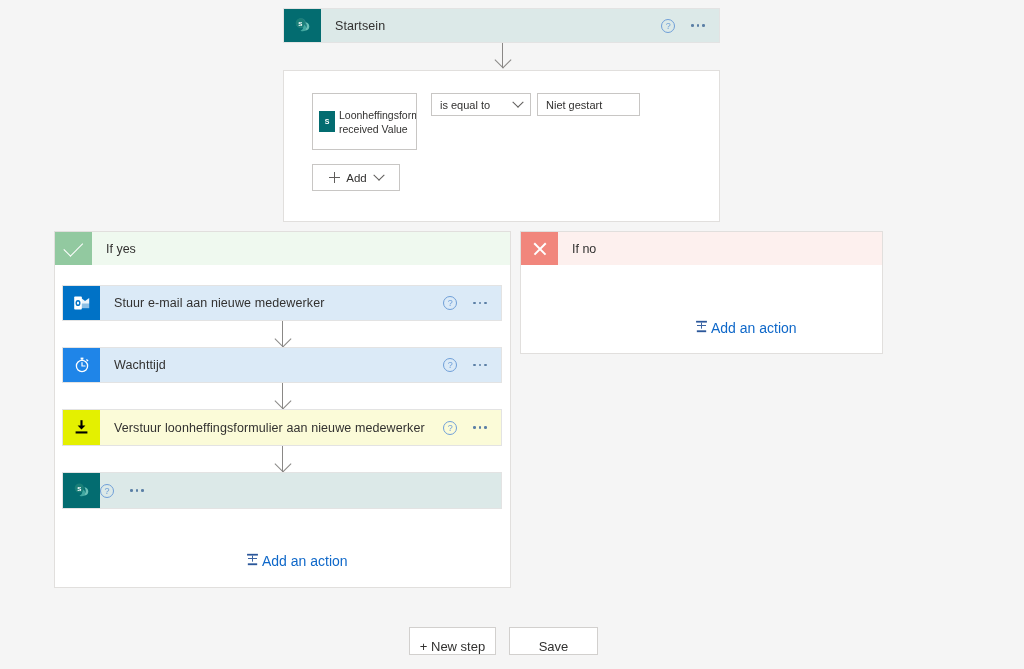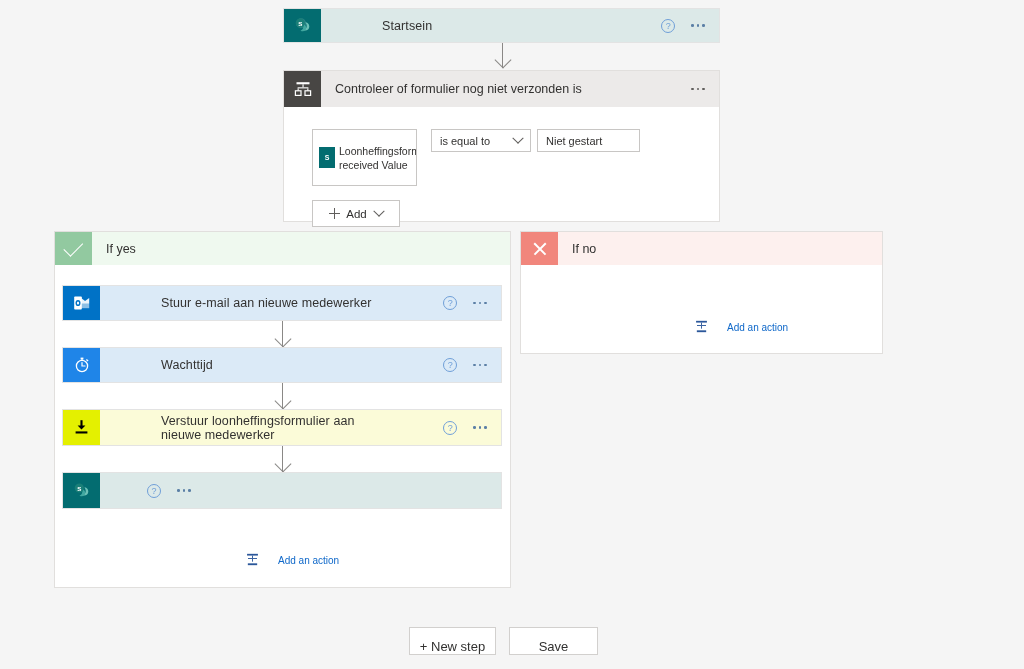--- a/index.html
+++ b/index.html
@@ -15,21 +15,20 @@
   }
   .canvas{position:absolute;inset:0;}
 
   
   .card{
     position:absolute;
     display:flex;
     align-items:stretch;
     box-sizing:border-box;
     border:1px solid #e3e3e3;
-    gap:47px;
   }
   .card .icon{
     width:37px;min-width:37px;
     display:flex;align-items:center;justify-content:center;
   }
   .card .title{
     flex:1;
     display:flex;align-items:center;
     padding-left:14px;
     font-size:12.5px;
@@ -149,22 +148,22 @@
   .no  .bicon{background:#f1867c;}
 
   .check{width:17px;height:9px;border-left:1.7px solid #fff;border-bottom:1.7px solid #fff;transform:rotate(-45deg) translate(1px,-2px);}
   .xmark{position:relative;width:16px;height:16px;}
   .xmark:before,.xmark:after{content:"";position:absolute;left:0;top:7px;width:16px;height:1.7px;background:#fff;}
   .xmark:before{transform:rotate(45deg);}
   .xmark:after{transform:rotate(-45deg);}
 
   
   .add-action{
-    position:absolute;display:flex;align-items:center;gap:18px;
-    color:#0f68c9;font-size:10px;cursor:pointer;
+    position:absolute;display:flex;align-items:center;gap:2px;
+    color:#0f68c9;font-size:14px;cursor:pointer;
   }
 
   
   .fbtn{
     position:absolute;height:28px;
     border:1px solid #d2d0ce;background:#fff;
     display:flex;align-items:flex-end;justify-content:center;
     font-size:13px;color:#323130;cursor:pointer;box-sizing:border-box;
   }
 </style>
@@ -191,41 +190,20 @@
           <i></i>
           <i></i>
         </div>
     </div>
   </div>
 
   <div class="conn" style="left:502px;top:43px;height:25px;"></div>
   <div class="arrowhead" style="left:497px;top:54px;"></div>
 
   <div class="scope" style="left:283px;top:70px;width:437px;height:152px;">
-    <div class="scope-head">
-      <div class="icon">
-        <svg width="18" height="18" viewBox="0 0 18 18" aria-hidden="true">
-          <rect x="2.5" y="2.2" width="13" height="2.1" fill="#ffffff"></rect>
-          <rect x="8.5" y="4.3" width="1.1" height="3" fill="#ffffff"></rect>
-          <rect x="3.6" y="7.3" width="10.8" height="1.1" fill="#ffffff"></rect>
-          <rect x="3.6" y="8.4" width="1.1" height="2.4" fill="#ffffff"></rect>
-          <rect x="13.3" y="8.4" width="1.1" height="2.4" fill="#ffffff"></rect>
-          <rect x="1.4" y="10.8" width="5.6" height="4.6" fill="none" stroke="#ffffff" stroke-width="1.2"></rect>
-          <rect x="11" y="10.8" width="5.6" height="4.6" fill="none" stroke="#ffffff" stroke-width="1.2"></rect>
-        </svg>
-      </div>
-      <div class="title">Controleer of formulier nog niet verzonden is</div>
-      <div class="acts">
-        <div class="ellipsis dark">
-            <i></i>
-            <i></i>
-            <i></i>
-          </div>
-      </div>
-    </div>
 
     <div class="cond-row">
       <div class="token-box">
         <div class="token-chip">
           <div class="tk-ico">S</div>
           <div class="tk-txt">
             <div>Loonheffingsformuli</div>
             <div>received Value</div>
           </div>
         </div>

